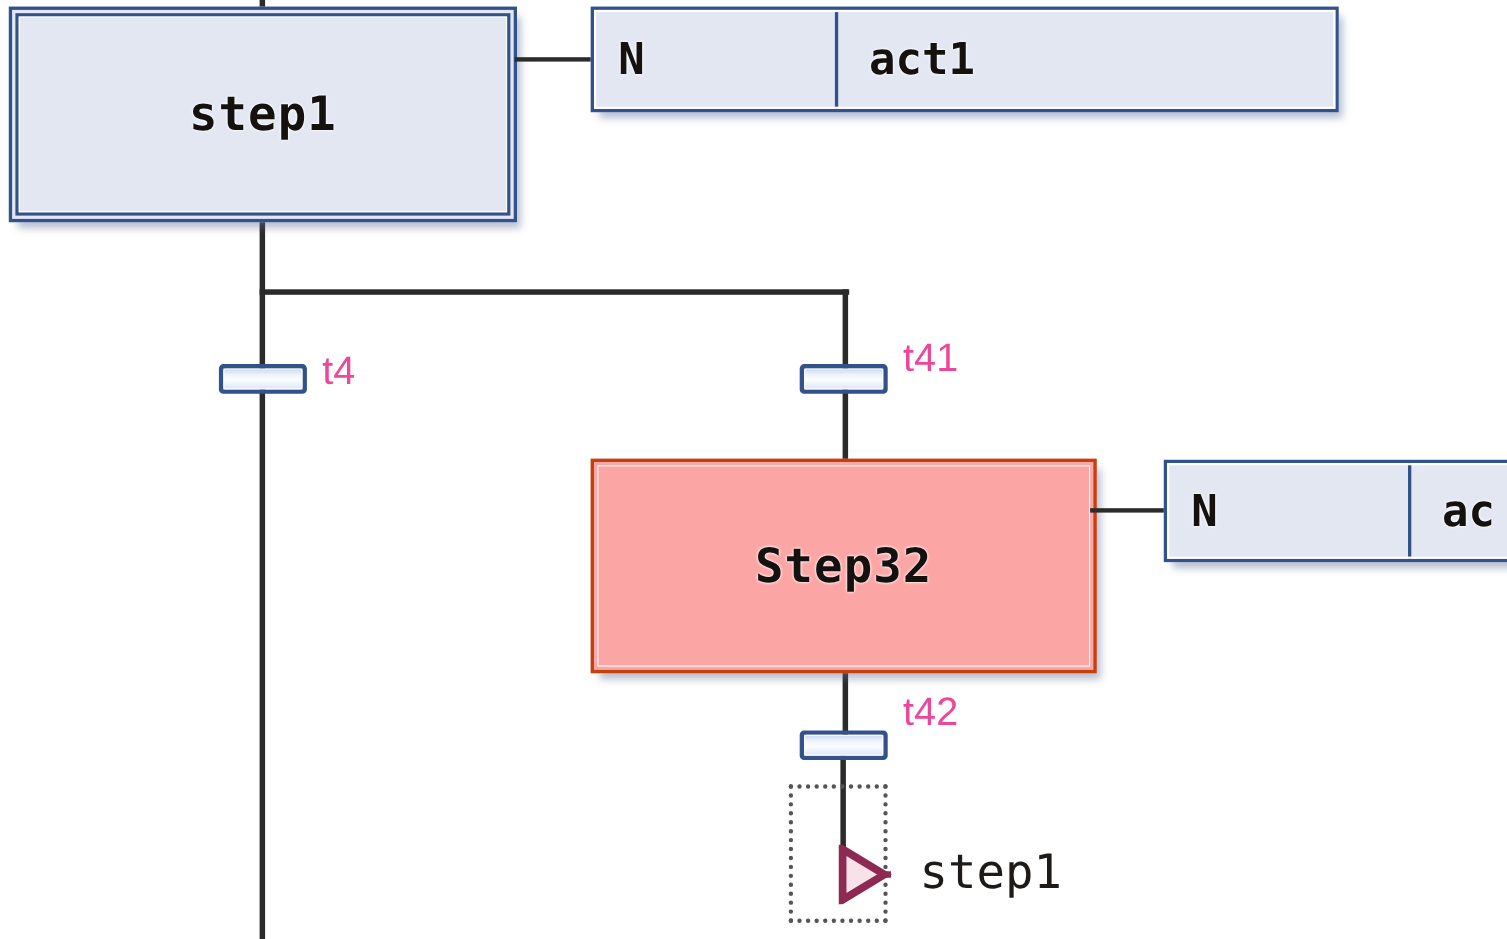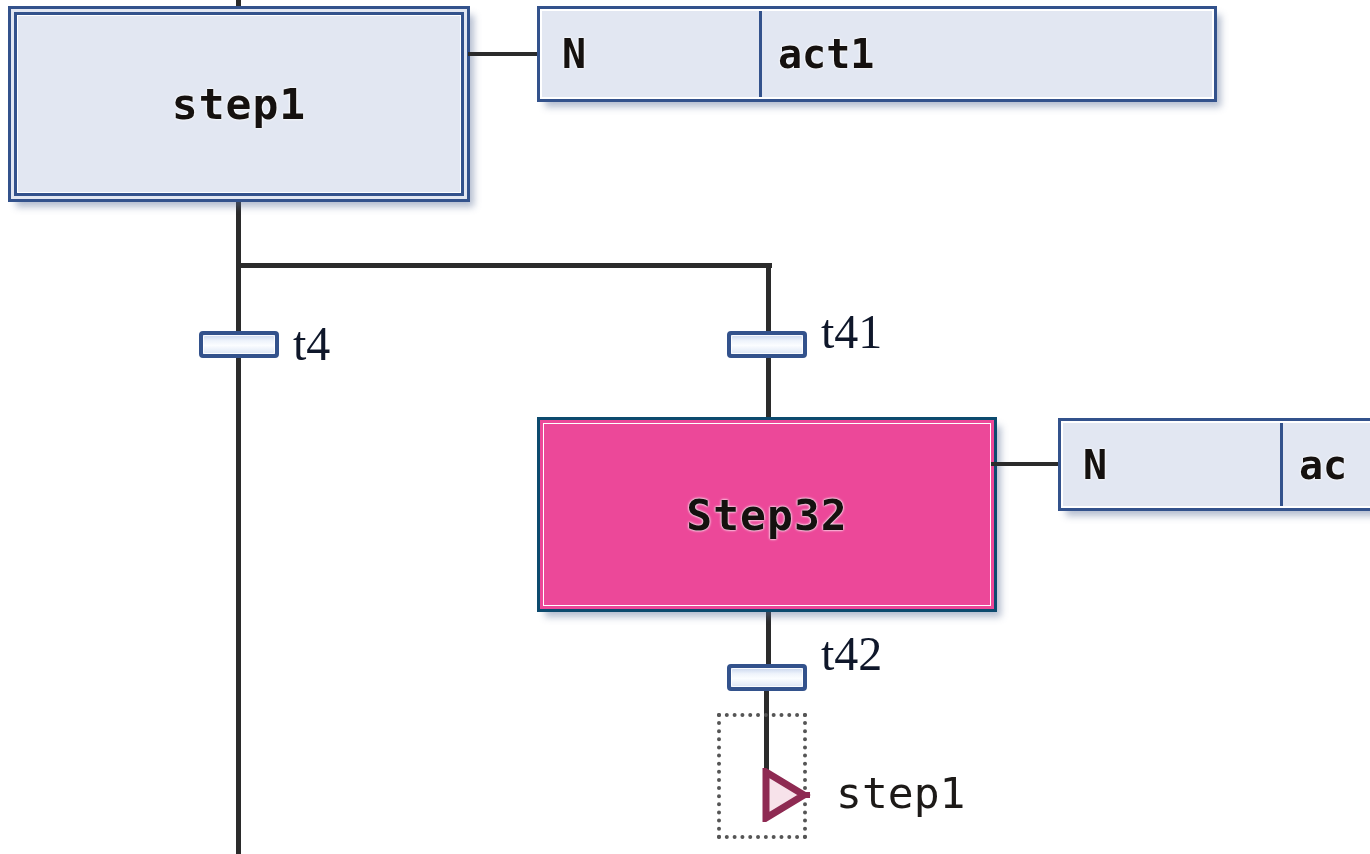--- a/index.html
+++ b/index.html
@@ -28,22 +28,22 @@
   .link {
     position: absolute;
     background: #2b2b2b;
     height: 4px;
   }
 
   
   .step {
     position: absolute;
     box-sizing: border-box;
-    background: #ec4899;
-    border: 3px solid #0c4a6e;
+    background: #fca5a5;
+    border: 3px solid #c2410c;
     box-shadow: 6px 7px 7px -2px rgba(90,110,150,0.45);
     display: flex;
     align-items: center;
     justify-content: center;
   }
   .step-inner {
     position: absolute;
     top: 3px; left: 3px; right: 3px; bottom: 3px;
     border: 1px solid #ffffff;
     pointer-events: none;
@@ -101,21 +101,21 @@
     box-sizing: border-box;
     border-right: 3px solid #33528c;
     display: flex;
     align-items: center;
     padding-left: 22px;
     flex: 0 0 auto;
   }
   .action-name {
     display: flex;
     align-items: center;
-    padding-left: 16px;
+    padding-left: 28px;
     flex: 1 1 auto;
     overflow: hidden;
   }
   .action-text {
     position: relative;
     z-index: 3;
     font-family: "DejaVu Sans Mono", "Liberation Mono", monospace;
     font-weight: bold;
     font-size: 40px;
     color: #15110f;
@@ -137,23 +137,23 @@
   .transition::after {
     content: "";
     position: absolute;
     top: 0; left: 0; right: 0; bottom: 0;
     border: 1px solid rgba(255,255,255,0.85);
     border-radius: 2px;
     box-sizing: border-box;
   }
   .transition-label {
     position: absolute;
-    font-family: Liberation Serif, serif;
-    font-size: 48px;
-    color: #0f172a;
+    font-family: Liberation Sans, sans-serif;
+    font-size: 36px;
+    color: #ec4899;
     white-space: nowrap;
   }
 
   
   .jump-sel {
     position: absolute;
     box-sizing: border-box;
     border: 4px dotted #555555;
     background: transparent;
   }

